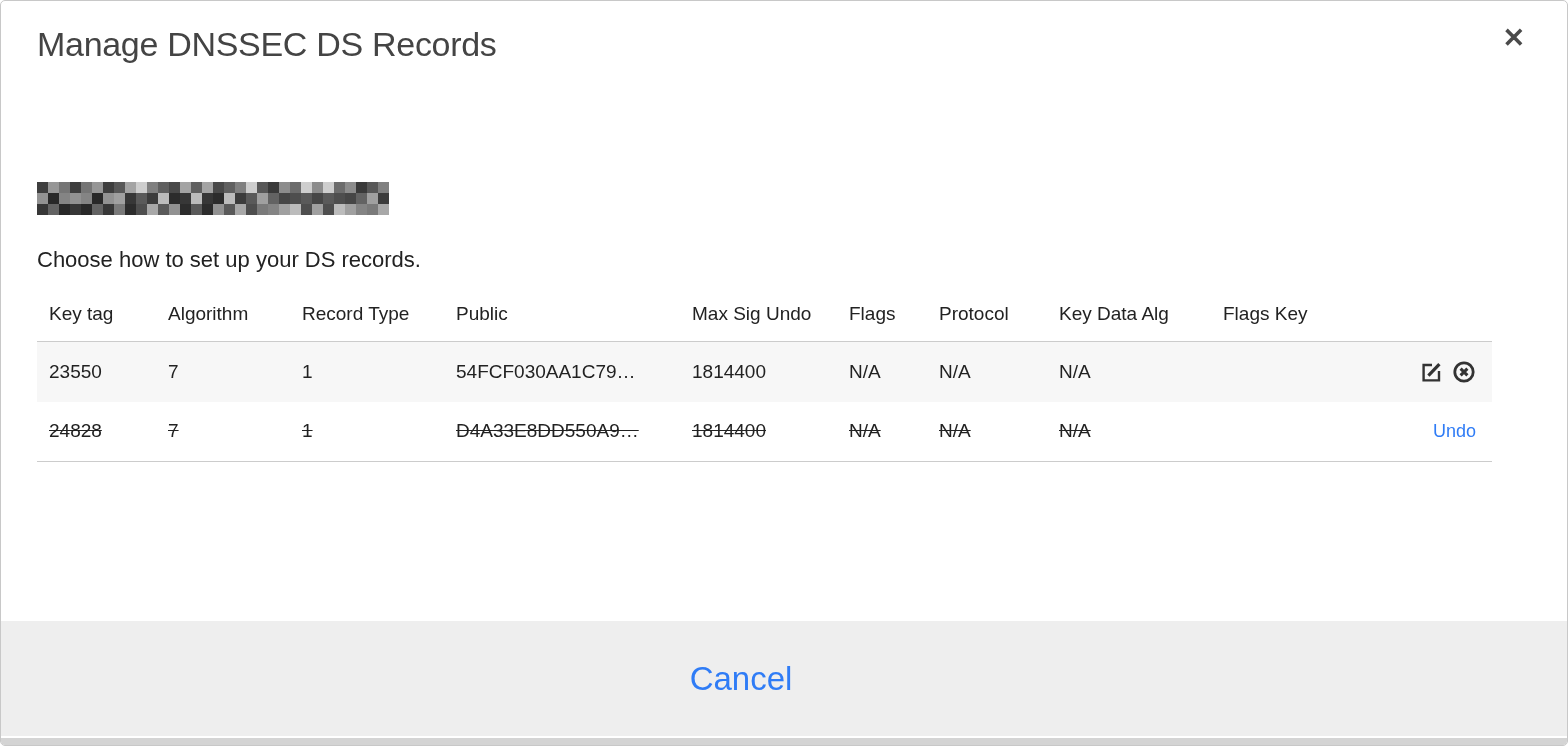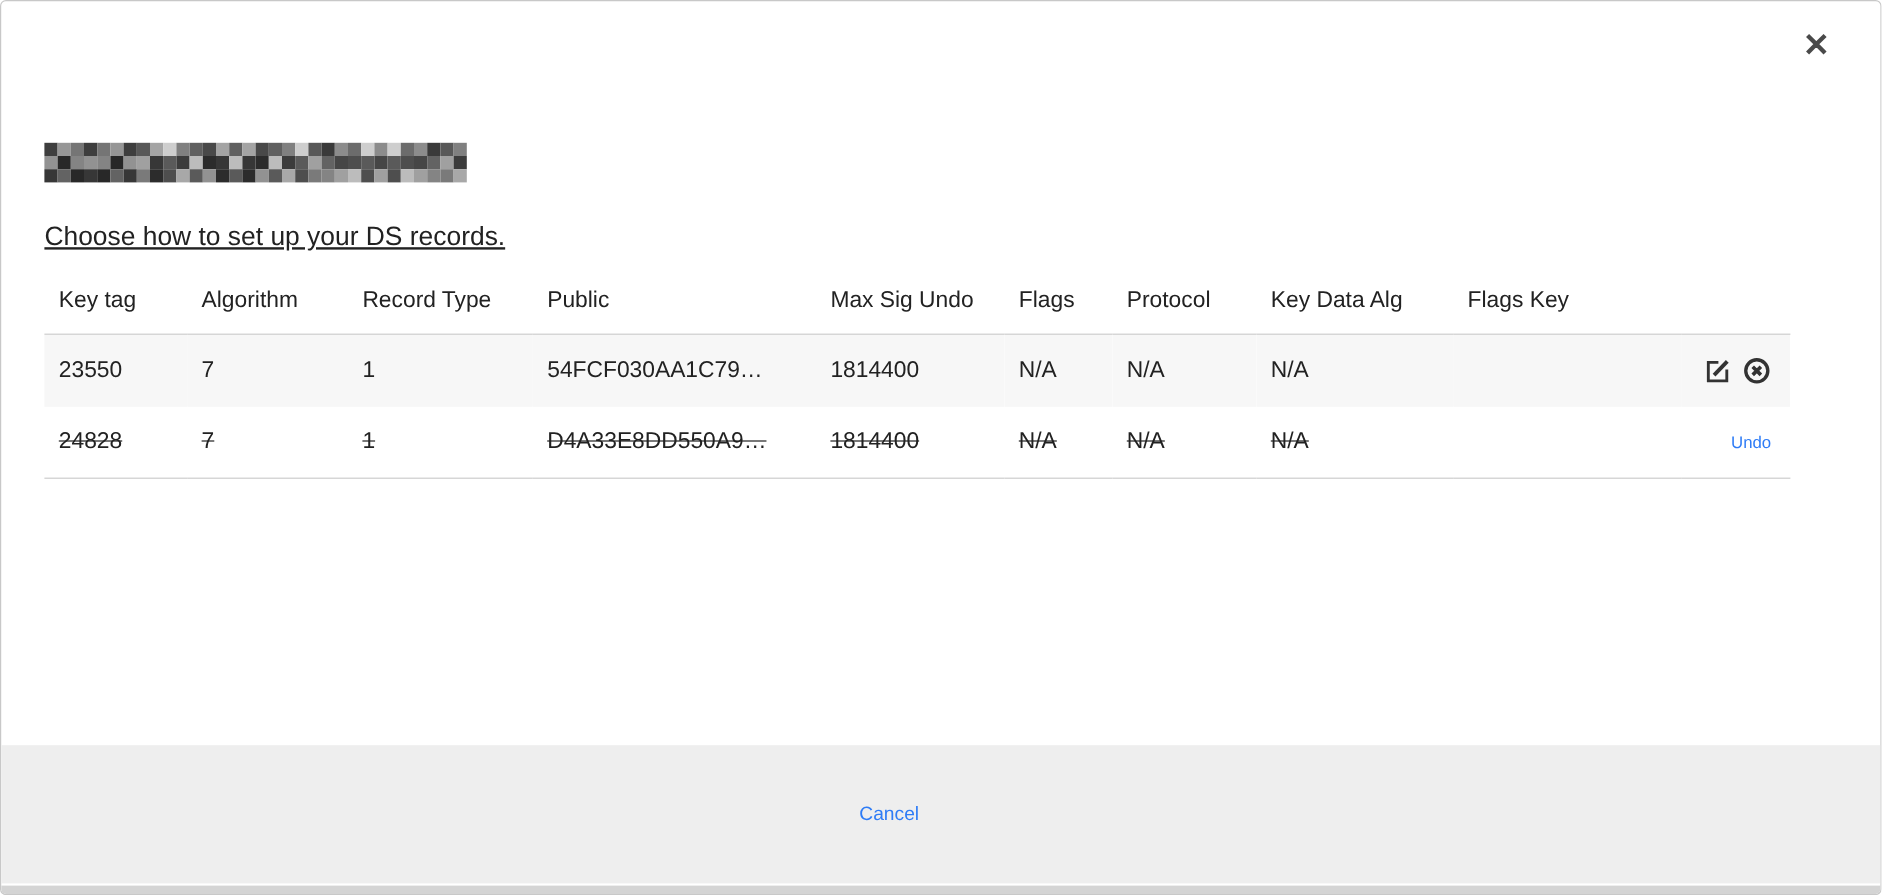--- a/index.html
+++ b/index.html
@@ -22,41 +22,41 @@
     position:absolute;top:20px;right:38px;border:none;background:none;cursor:pointer;
     font-size:27px;font-weight:bold;color:#4a4a4a;line-height:1;padding:4px;
   }
   
   .redacted-domain{
     margin:118px 0 0 36px;
     display:grid;grid-template-columns:repeat(32,11px);grid-auto-rows:11px;
     width:352px;
   }
   .instruction{
-    margin:32px 0 0 36px;font-size:22px;color:#222;text-decoration:underline;
+    margin:32px 0 0 36px;font-size:22px;color:#222;
   }
   
   table.ds-table{
     border-collapse:collapse;table-layout:fixed;
     width:1455px;margin:24px 0 0 36px;font-size:19px;
   }
   .ds-table th{
     text-align:left;font-weight:400;color:#222;padding:6px 12px 16px;
     border-bottom:1px solid #ccc;white-space:nowrap;overflow:hidden;
   }
   .ds-table td{
     height:60px;padding:0 12px;white-space:nowrap;overflow:hidden;
   }
   .ds-table tbody tr.active-row{background:#f7f7f7;}
   .ds-table tbody tr.deleted-row{border-bottom:1px solid #ccc;}
   .deleted-row td.val{text-decoration:line-through;}
   .actions-cell{text-align:right;padding-right:16px !important;}
   .icon-btn{border:none;background:none;padding:0;margin:0 0 0 4px;cursor:pointer;vertical-align:middle;}
   .icon-btn svg{display:block;}
-  .undo-link{color:var(--link-blue);font-size:14px;text-decoration:none;cursor:pointer;}
+  .undo-link{color:var(--link-blue);font-size:18px;text-decoration:none;cursor:pointer;}
   
   .add-btn{
     margin:16px 0 0 36px;background:#fff;cursor:pointer;
     border:2px solid var(--accent-green);color:var(--accent-green);
     font-size:19px;padding:8px 26px;border-radius:2px;
     font-family:"Liberation Sans",sans-serif;
   }
   
   .footer{
     position:absolute;left:0;right:0;bottom:9px;height:115px;background:#eee;
@@ -66,31 +66,32 @@
   .annotation-box{
     border:6px solid var(--annotation-red);padding:17px 19px;border-radius:2px;
     display:inline-block;
   }
   .save-btn{
     background:var(--accent-green);color:#fff;border:none;cursor:pointer;
     border-bottom:4px solid var(--accent-green-dark);
     font-size:25px;padding:14px 56px;border-radius:2px;
     font-family:"Liberation Sans",sans-serif;
   }
-  .cancel-link{color:var(--link-blue);font-size:16px;margin-left:14px;text-decoration:none;cursor:pointer;}
+  .cancel-link{color:var(--link-blue);font-size:33px;margin-left:14px;text-decoration:none;cursor:pointer;}
   .bottom-strip{
     position:absolute;left:0;right:0;bottom:0;height:9px;
     background:#d4d4d4;border-top:2px solid #fff;
   }
 </style>
 </head>
 <body>
 
 <div class="screen">
 
+  <h1 class="page-title">Manage DNSSEC DS Records</h1>
   <button class="close-btn">✕</button>
 
   <div class="redacted-domain">
       <span style="background: rgb(62, 62, 62);"></span>
       <span style="background: rgb(150, 150, 150);"></span>
       <span style="background: rgb(117, 117, 117);"></span>
       <span style="background: rgb(62, 62, 62);"></span>
       <span style="background: rgb(117, 117, 117);"></span>
       <span style="background: rgb(150, 150, 150);"></span>
       <span style="background: rgb(62, 62, 62);"></span>

